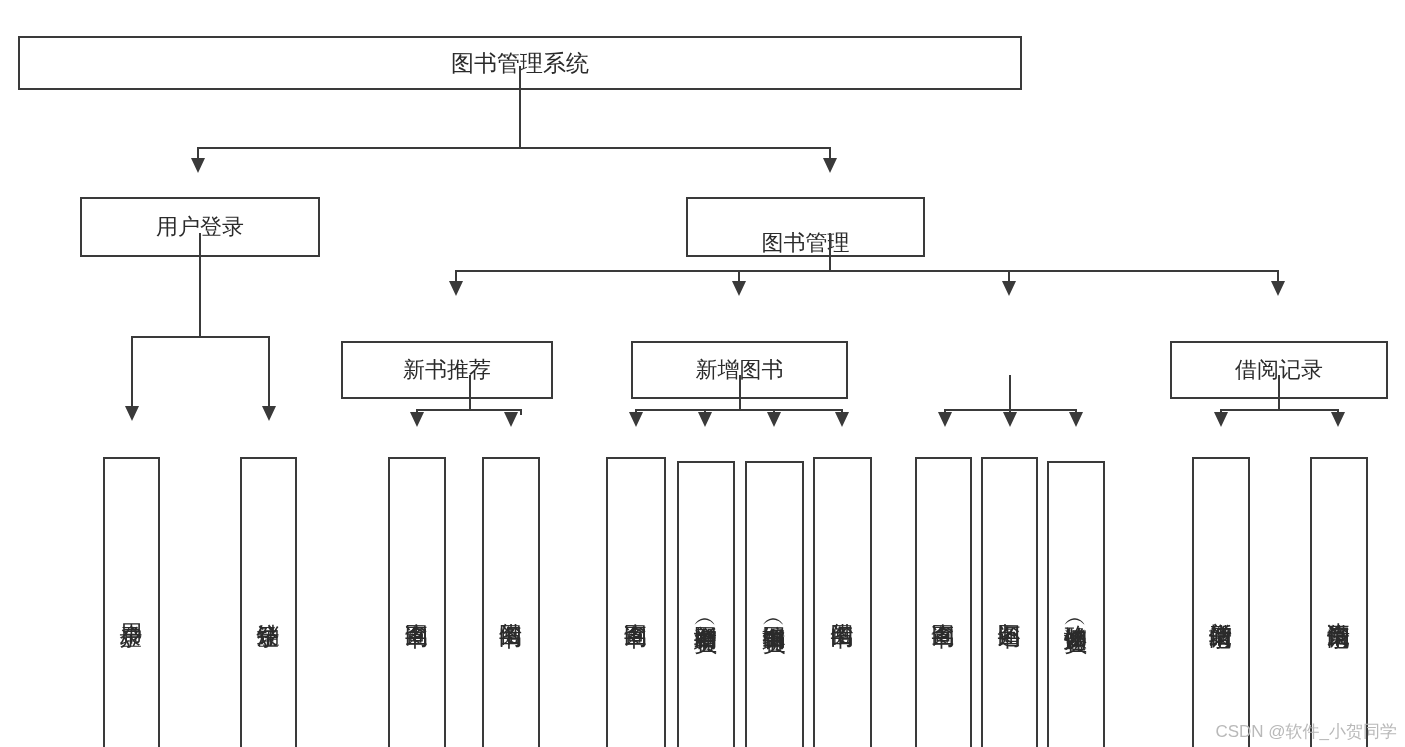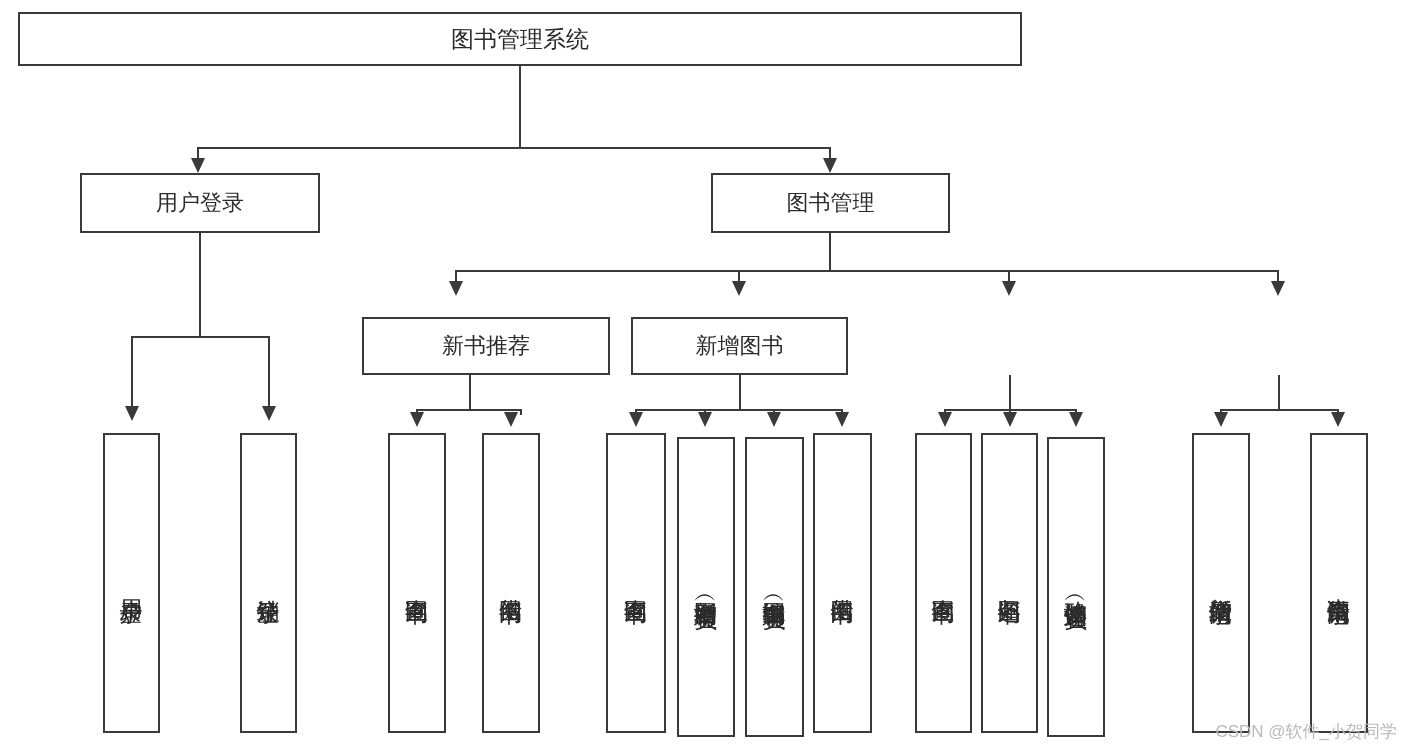--- a/index.html
+++ b/index.html
@@ -19,20 +19,21 @@
   .node{
     position:absolute;
     box-sizing:border-box;
     border:2px solid #3a3a3a;
     background:#ffffff;
     display:flex;
     align-items:center;
     justify-content:center;
     color:#2b2b2b;
     line-height:1.15;
+    margin-top:24px;
   }
   .node.h{          
     font-size:22px;
     letter-spacing:0px;
     white-space:nowrap;
   }
   .node.root{ font-size:23px; }
   .node.v{          
     align-items:center;
     justify-content:center;
@@ -87,21 +88,21 @@
   <div class="ln hline" style="left:197px;top:147px;width:634px;height:2px;"></div>
 
   <div class="ln vline" style="left:197px;top:147px;width:2px;height:13px;"></div>
   <div class="arrow" style="left:191px;top:158px;"></div>
   <div class="ln vline" style="left:829px;top:147px;width:2px;height:13px;"></div>
   <div class="arrow" style="left:823px;top:158px;"></div>
 
   <div class="node h" style="left:80px;top:173px;width:240px;height:60px;">
     <span>用户登录</span>
   </div>
-  <div class="node h" style="left:711px;top:173px;width:239px;height:60px;">
+  <div class="node h" style="left:686px;top:173px;width:239px;height:60px;align-items:flex-end;">
     <span>图书管理</span>
   </div>
 
   <div class="ln vline" style="left:199px;top:233px;width:2px;height:104px;"></div>
   <div class="ln hline" style="left:131px;top:336px;width:139px;height:2px;"></div>
   <div class="ln vline" style="left:131px;top:336px;width:2px;height:72px;"></div>
   <div class="arrow" style="left:125px;top:406px;"></div>
   <div class="ln vline" style="left:268px;top:336px;width:2px;height:72px;"></div>
   <div class="arrow" style="left:262px;top:406px;"></div>
 
@@ -109,25 +110,28 @@
   <div class="ln hline" style="left:455px;top:270px;width:824px;height:2px;"></div>
   <div class="ln vline" style="left:455px;top:270px;width:2px;height:13px;"></div>
   <div class="arrow" style="left:449px;top:281px;"></div>
   <div class="ln vline" style="left:738px;top:270px;width:2px;height:13px;"></div>
   <div class="arrow" style="left:732px;top:281px;"></div>
   <div class="ln vline" style="left:1008px;top:270px;width:2px;height:13px;"></div>
   <div class="arrow" style="left:1002px;top:281px;"></div>
   <div class="ln vline" style="left:1277px;top:270px;width:2px;height:13px;"></div>
   <div class="arrow" style="left:1271px;top:281px;"></div>
 
-  <div class="node h" style="left:362px;top:317px;width:248px;height:58px;">
+  <div class="node h" style="left:341px;top:317px;width:212px;height:58px;">
     <span>新书推荐</span>
   </div>
   <div class="node h" style="left:631px;top:317px;width:217px;height:58px;">
     <span>新增图书</span>
+  </div>
+  <div class="node h" style="left:1170px;top:317px;width:218px;height:58px;">
+    <span>借阅记录</span>
   </div>
 
   <div class="ln vline" style="left:469px;top:375px;width:2px;height:36px;"></div>
   <div class="ln hline" style="left:416px;top:409px;width:106px;height:2px;"></div>
   <div class="ln vline" style="left:416px;top:409px;width:2px;height:6px;"></div>
   <div class="arrow" style="left:410px;top:412px;"></div>
   <div class="ln vline" style="left:520px;top:409px;width:2px;height:6px;"></div>
   <div class="arrow" style="left:504px;top:412px;"></div>
 
   <div class="ln vline" style="left:739px;top:375px;width:2px;height:36px;"></div>

